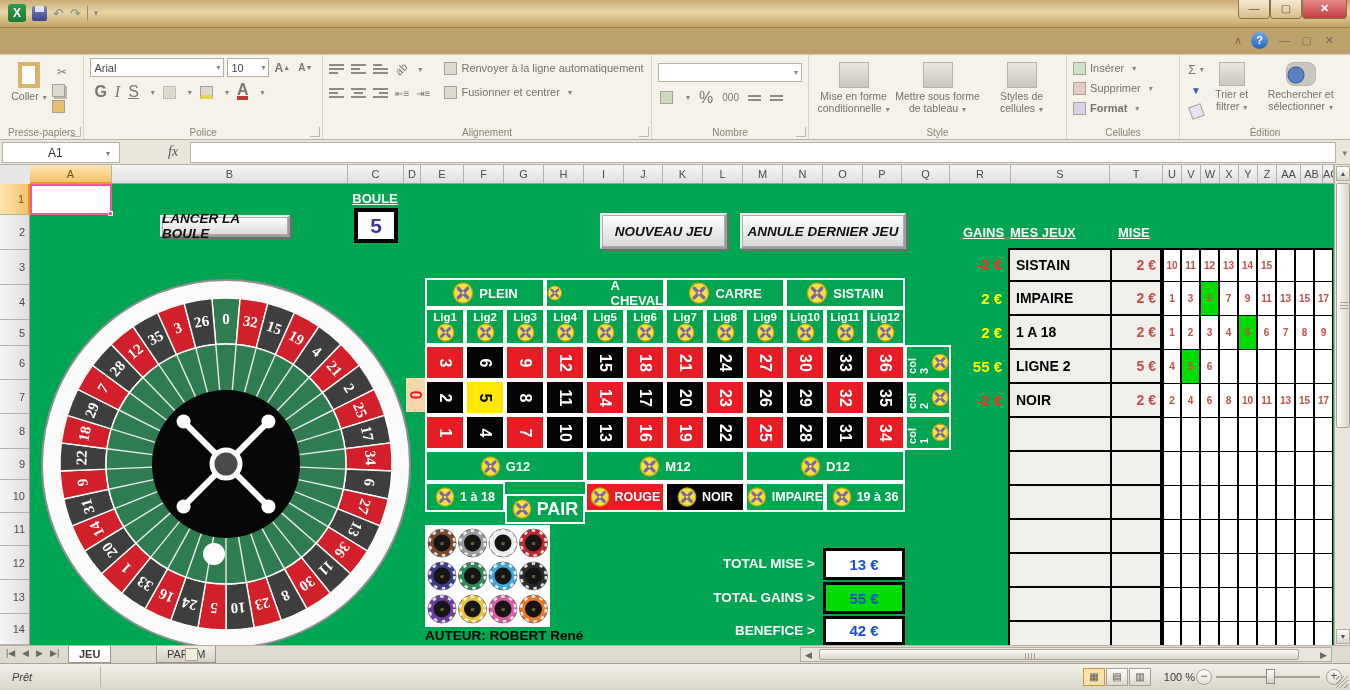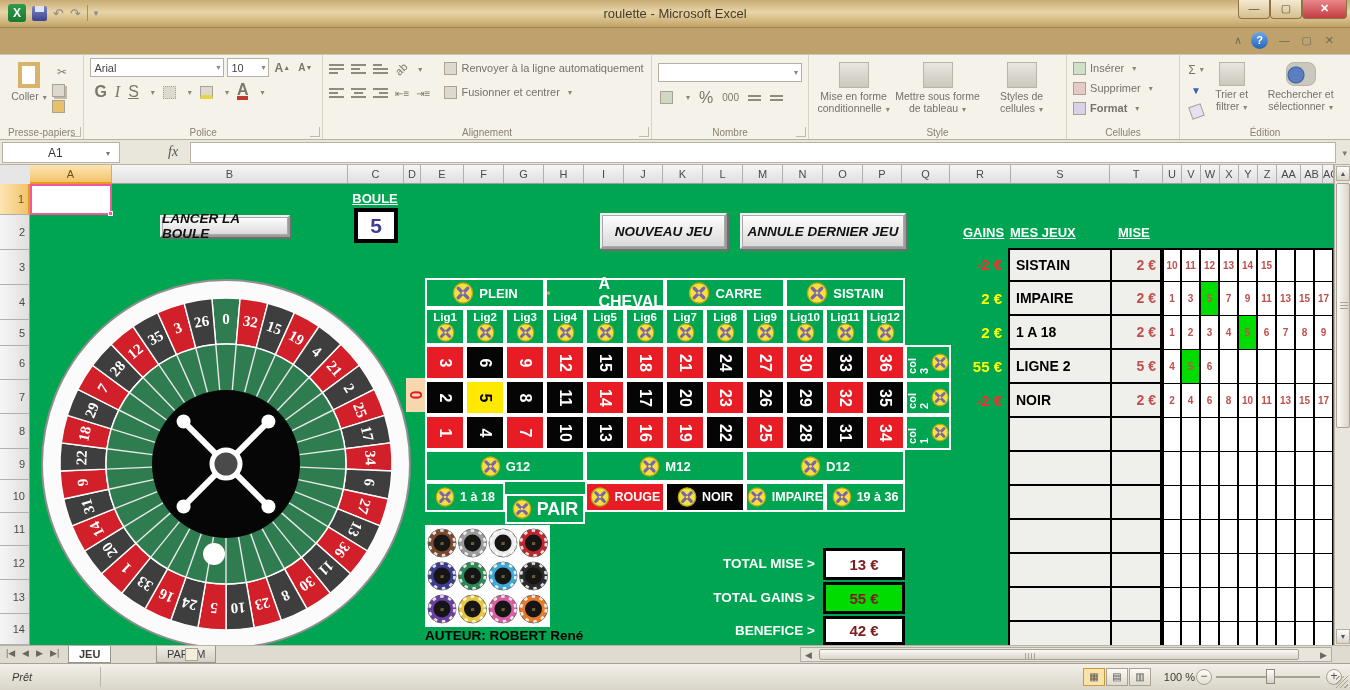--- a/index.html
+++ b/index.html
@@ -89,21 +89,21 @@
     text-decoration:underline; }
   #boulebox { left:324px; top:24px; width:44px; height:35px; background:#fff; border:4px solid #000;
     display:flex; align-items:center; justify-content:center; font-size:21px; font-weight:bold; color:#3f3b96; }
   .btcell { position:absolute; border:2px solid #fff; display:flex; align-items:center; justify-content:center;
     color:#fff; font-weight:bold; gap:5px; }
   .rot90 { transform:rotate(90deg); display:block; }
   .rotm90 { transform:rotate(-90deg); display:block; }
   #author { left:395px; top:444px; width:260px; color:#000; font-weight:bold; font-size:13.5px; }
   .totlabel { position:absolute; text-align:right; color:#fff; font-weight:bold; font-size:13.5px; }
   .totbox { position:absolute; left:793px; width:82px; background:#fff; border:3px solid #000; display:flex;
-    align-items:center; justify-content:center; font-weight:bold; font-size:15px; color:#7f1d1d; }
+    align-items:center; justify-content:center; font-weight:bold; font-size:15px; color:#1d4ed8; }
   .rthead { position:absolute; color:#fff; font-weight:bold; font-size:13px; text-decoration:underline; }
   .gainsval { position:absolute; width:72px; text-align:right; font-weight:bold; font-size:15px; }
   .namecell { position:absolute; background:#efefec; border:2px solid #000; border-top:none; color:#000;
     font-weight:bold; font-size:14px; display:flex; align-items:center; padding-left:6px; }
   .misecell { position:absolute; background:#efefec; border:2px solid #000; border-top:none; border-left:none;
     color:#c0504d; font-weight:bold; font-size:14px; display:flex; align-items:center; justify-content:flex-end;
     padding-right:4px; }
   .gcell { position:absolute; background:#fff; border:1px solid #000; border-top:none; color:#c0504d;
     font-weight:bold; font-size:10px; display:flex; align-items:center; justify-content:center; }
   .gcell.win { background:#00dc00; }
@@ -157,21 +157,20 @@
 
   <div id="titlebar">
     <div class="qa">
       <span class="xlogo">X</span>
       <span class="disk"></span>
       <span class="qglyph">↶</span>
       <span class="qglyph">↷</span>
       <span class="qsep"></span>
       <span class="qglyph" style="font-size:9px">▾</span>
     </div>
-    <div id="title">roulette  -  Microsoft Excel</div>
     <div class="wbtn" id="btn-min" style="left:1238px;width:32px">—</div>
     <div class="wbtn" id="btn-max" style="left:1270px;width:32px">▢</div>
     <div class="wbtn" id="btn-close" style="left:1302px;width:45px">✕</div>
   </div>
 
   <div id="tabrow">
     <span class="mw" style="right:108px">∧</span>
     <span class="helpdot" style="right:82px">?</span>
     <span class="mw" style="right:60px">—</span>
     <span class="mw" style="right:38px">▢</span>
@@ -559,21 +558,21 @@
         </svg></div>
     <div id="bettable">
         <div class="btcell abs" style="left: 395px; top: 94px; width: 120px; height: 30px; font-size: 13px;">
           <svg width="22" height="22" viewBox="-12 -12 24 24">
   <ellipse rx="10.5" ry="11" fill="#f2e23f" stroke="#b7a511" stroke-width="1.5"></ellipse>
   <path d="M-5.2,-5.2 L5.2,5.2 M-5.2,5.2 L5.2,-5.2" stroke="#7d64a8" stroke-width="3.6" stroke-linecap="round"></path>
   <circle r="1.6" fill="#f2e23f"></circle>
           </svg>
           <span>PLEIN</span>
         </div>
-        <div class="btcell abs" style="left: 515px; top: 94px; width: 120px; height: 30px; font-size: 16px; gap: 48px;">
+        <div class="btcell abs" style="left: 515px; top: 94px; width: 120px; height: 30px; font-size: 13px; gap: 48px;">
           <svg width="22" height="22" viewBox="-12 -12 24 24">
   <ellipse rx="10.5" ry="11" fill="#f2e23f" stroke="#b7a511" stroke-width="1.5"></ellipse>
   <path d="M-5.2,-5.2 L5.2,5.2 M-5.2,5.2 L5.2,-5.2" stroke="#7d64a8" stroke-width="3.6" stroke-linecap="round"></path>
   <circle r="1.6" fill="#f2e23f"></circle>
           </svg>
           <span>A CHEVAL</span>
         </div>
         <div class="btcell abs" style="left: 635px; top: 94px; width: 120px; height: 30px; font-size: 13px;">
           <svg width="22" height="22" viewBox="-12 -12 24 24">
   <ellipse rx="10.5" ry="11" fill="#f2e23f" stroke="#b7a511" stroke-width="1.5"></ellipse>

